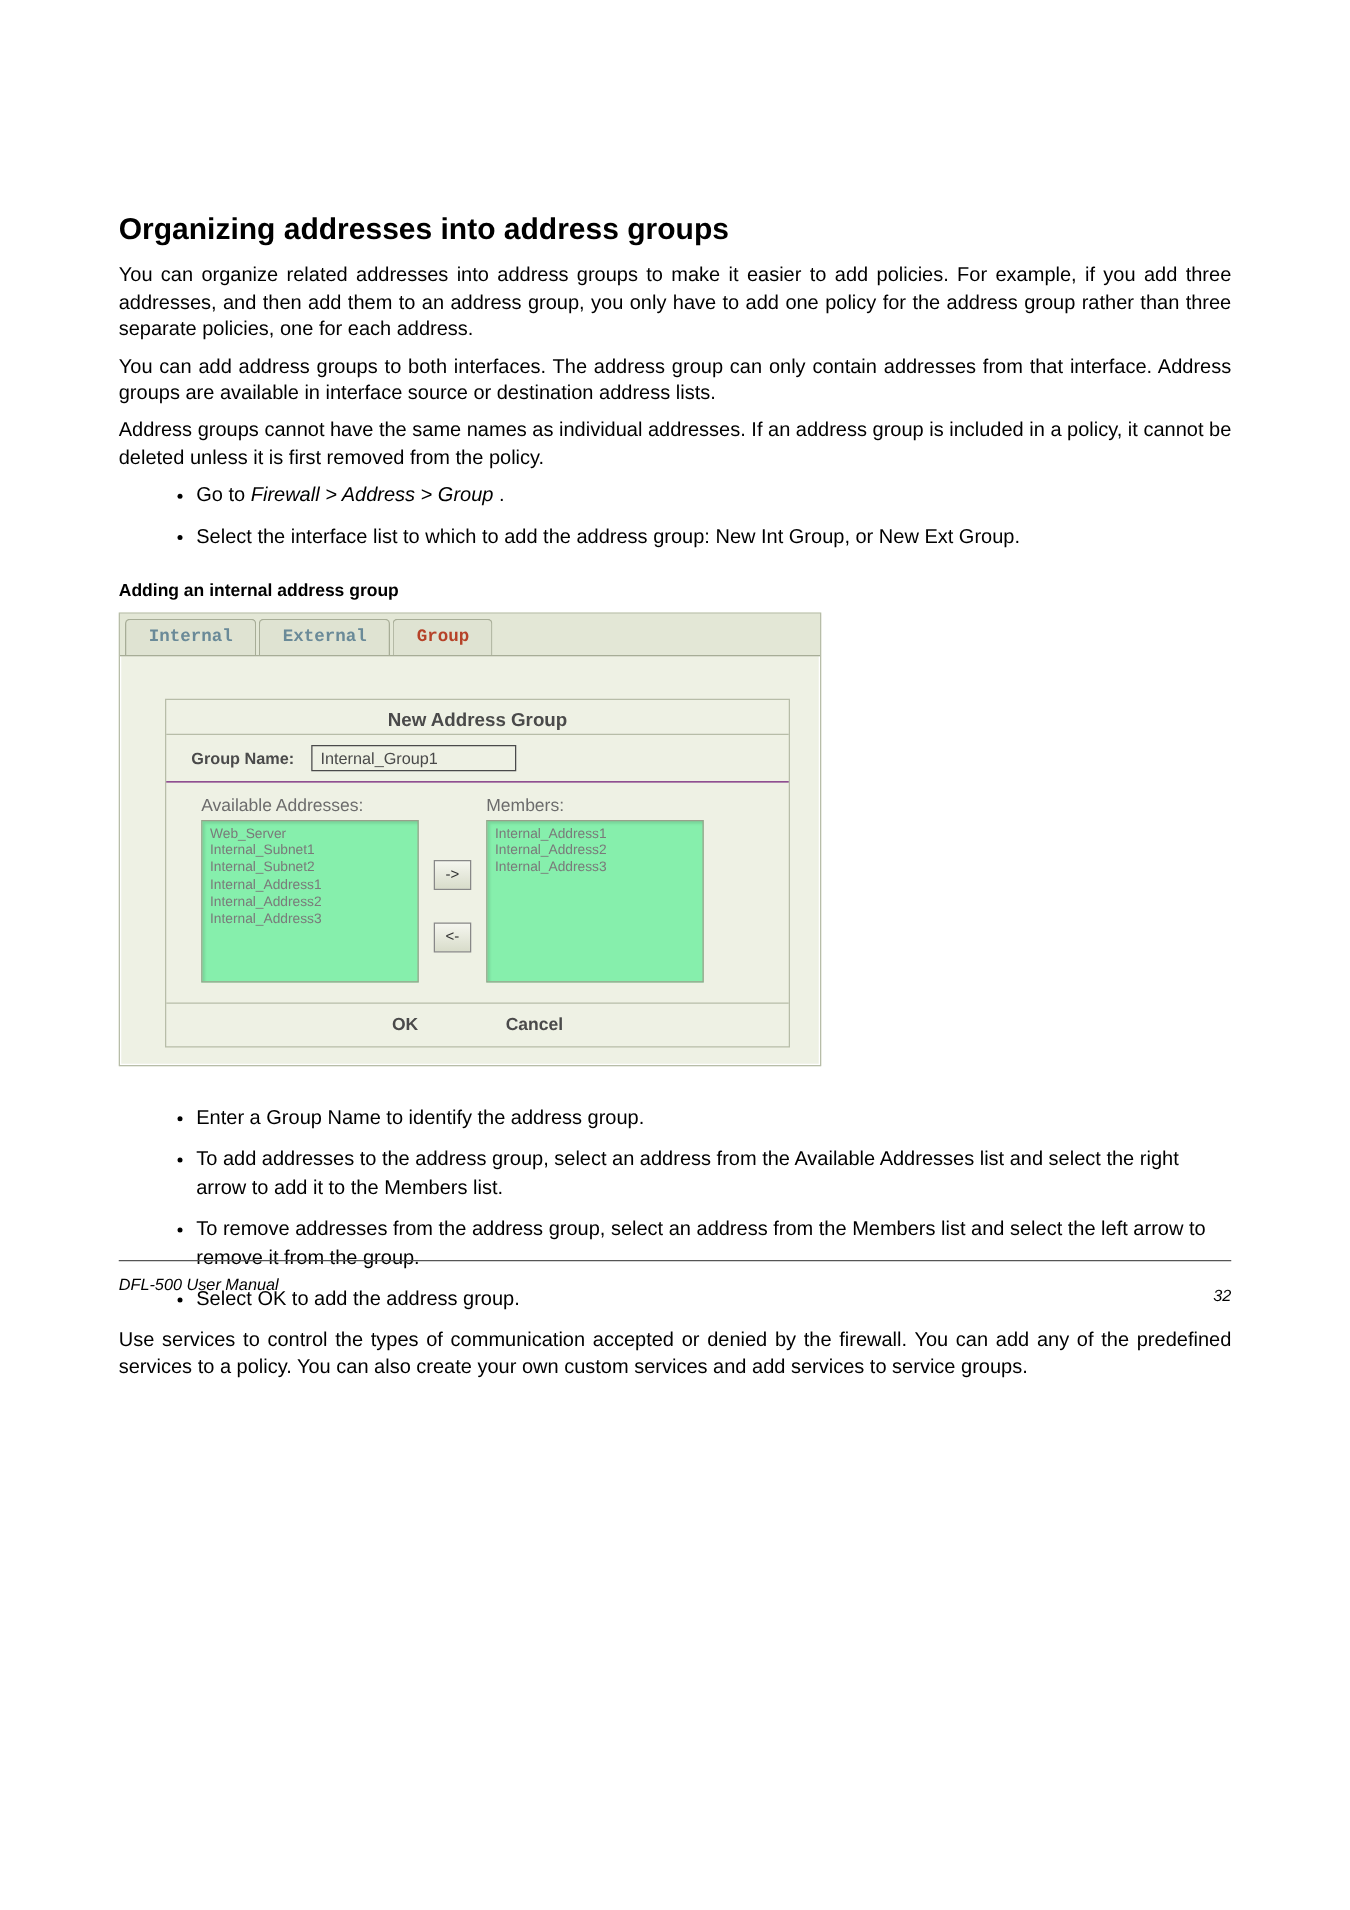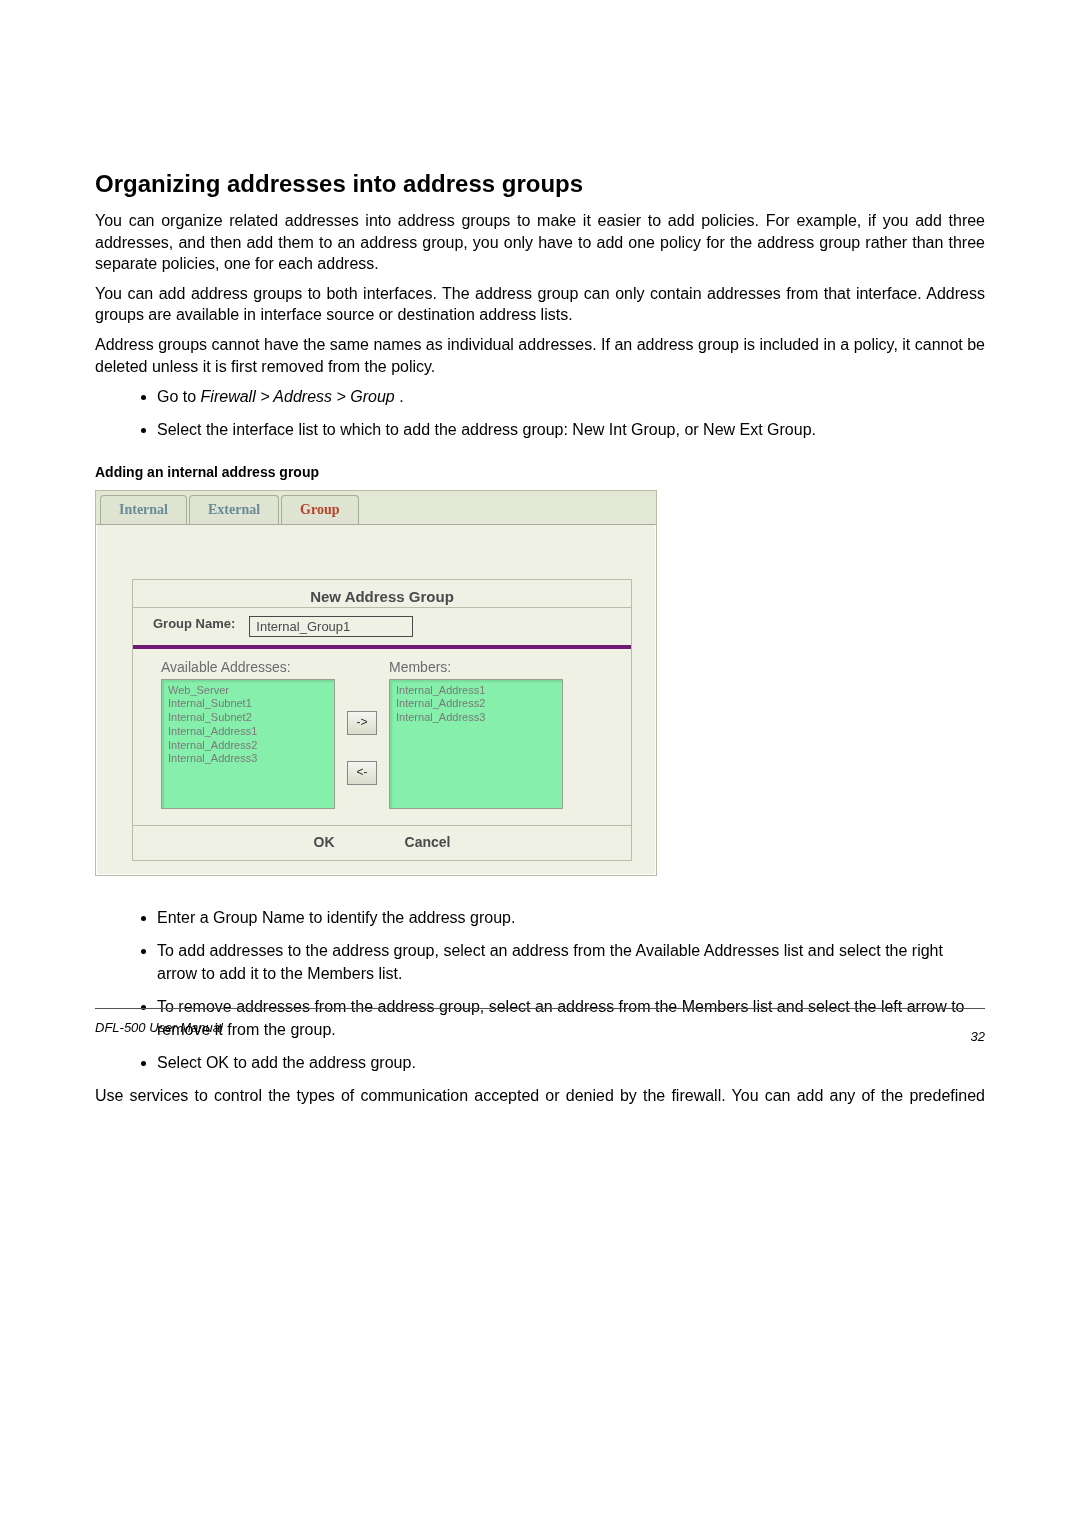--- a/index.html
+++ b/index.html
@@ -65,53 +65,54 @@
     align-items: flex-end;
     background: #e3e7d6;
     border-bottom: 1px solid #a7ad97;
     padding: 4px 4px 0 4px;
   }
   .tab {
     padding: 6px 18px;
     border: 1px solid #a7ad97;
     border-bottom: none;
     margin-right: 2px;
-    font-family: Liberation Serif, serif;
+    font-family: Liberation Mono, monospace;
     font-size: 14px;
     background: #dfe3d2;
     color: #6a8a98;
     font-weight: bold;
     border-top-left-radius: 4px;
     border-top-right-radius: 4px;
   }
   .tab.inactive {
     color: #6a8a98;
   }
   .tab.active {
     color: #b64228;
   }
   .panel-wrap {
-    padding: 54px 24px 14px 36px;
+    padding: 34px 24px 14px 36px;
   }
   .panel {
     border: 1px solid #b7bda8;
     background: #eef1e4;
   }
   .panel-title {
     text-align: center;
     font-family: Verdana, sans-serif;
     font-weight: bold;
     font-size: 15px;
     color: #4a4a4a;
     padding: 8px 0 2px 0;
   }
   .name-row {
     display: flex;
+    align-items: center;
     border-top: 1px solid #b7bda8;
-    border-bottom: 4px solid #701a75;
+    border-bottom: 1px solid #701a75;
     padding: 8px 20px;
     gap: 14px;
   }
   .name-label {
     font-family: Verdana, sans-serif;
     font-weight: bold;
     font-size: 13px;
     color: #4a4a4a;
   }
   .name-input {

